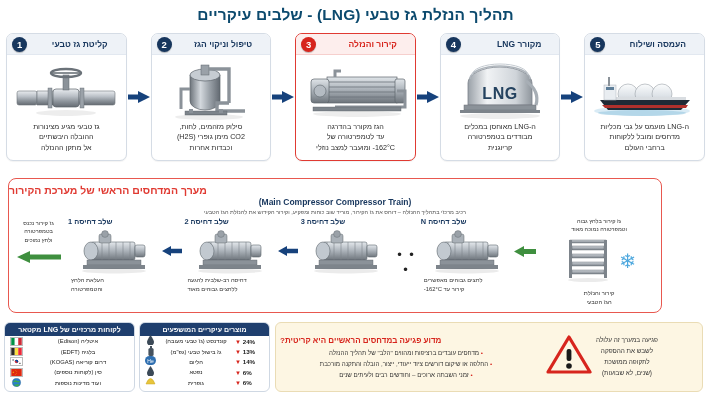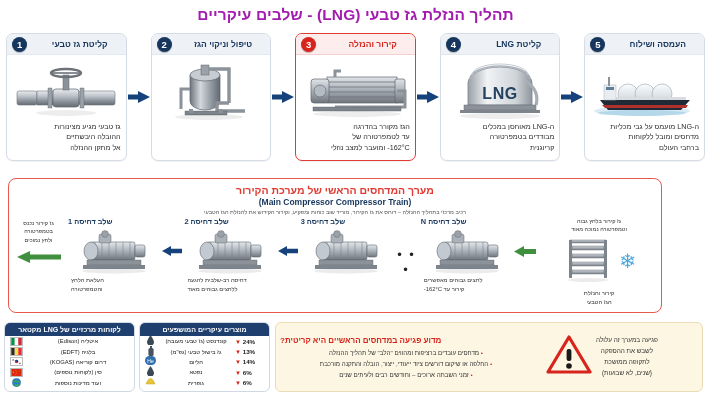--- a/index.html
+++ b/index.html
@@ -8,21 +8,21 @@
     background: #ffffff;
     font-family: "Liberation Sans", "DejaVu Sans", sans-serif;
     overflow: hidden;
   }
   body { position: relative; direction: rtl; }
 
   
   .title {
     position: absolute; top: 6px; left: 0; right: 0;
     text-align: center;
-    font-size: 15.5px; font-weight: bold; color: #a21caf;
+    font-size: 15.5px; font-weight: bold; color: #0c4a6e;
     letter-spacing: .1px;
   }
 
   
   .steps {
     position: absolute; top: 33px; left: 6px; right: 6px;
     height: 130px;
     display: flex; flex-direction: row-reverse;
     align-items: flex-start; justify-content: space-between;
   }
@@ -60,21 +60,21 @@
     padding-right: 14px;
   }
   .step.hot .step-title { color: #d7251d; }
 
   .step-art {
     height: 66px; display: flex;
     align-items: flex-end; justify-content: center;
     padding-top: 2px;
   }
   .step-desc {
-    flex: 1; text-align: right;
+    flex: 1; text-align: center;
     font-size: 7.2px; line-height: 1.45; color: #2b2b2b;
     padding: 1px 5px 0 5px;
   }
 
   .arrow {
     width: 24px; height: 128px;
     display: flex; align-items: center; justify-content: center;
     flex: 0 0 auto;
   }
   .arrow svg { display: block; }
@@ -83,21 +83,21 @@
   .connector { position: absolute; left: 0; top: 160px; width: 711px; height: 22px; }
 
   
   .train {
     position: absolute; left: 8px; top: 178px;
     width: 654px; height: 135px;
     border: 1.2px solid #e8584f; border-radius: 8px;
     background: #fff;
   }
   .train-title {
-    text-align: center; font-size: 10.5px; font-weight: bold;
+    text-align: left; font-size: 10.5px; font-weight: bold;
     color: #e03a32; margin-top: 5px;
   }
   .train-sub {
     text-align: center; font-size: 8.5px; font-weight: bold;
     color: #17365d; margin-top: 1px;
     direction: ltr;
   }
   .train-note {
     text-align: center; font-size: 5.6px; color: #555;
     margin-top: 2px;
@@ -254,20 +254,25 @@
         <ellipse cx="46" cy="16" rx="15" ry="6" fill="#c6ccd2" stroke="#5d646b" stroke-width=".7"></ellipse>
         <rect x="42" y="6" width="8" height="10" fill="#9aa1a8" stroke="#5d646b" stroke-width=".5"></rect>
         <path d="M50 10 h20 v34" fill="none" stroke="#8b9299" stroke-width="3.4"></path>
         <path d="M70 44 h-12 v8 h28" fill="none" stroke="#8b9299" stroke-width="3.4"></path>
         <path d="M31 30 h-9 v20" fill="none" stroke="#8b9299" stroke-width="3"></path>
         <rect x="26" y="52" width="42" height="4" fill="#7d848b" stroke="#5d646b" stroke-width=".4"></rect>
         <rect x="30" y="50" width="4" height="4" fill="#8b9299"></rect>
         <rect x="60" y="50" width="4" height="4" fill="#8b9299"></rect>
         <ellipse cx="50" cy="58" rx="34" ry="3" fill="#000" opacity=".07"></ellipse>
       </svg>
+    </div>
+    <div class="step-desc">
+      <span>סילוק מזהמים, לחות,</span><br>
+      <span>CO2 מימן גופרי (H2S)</span><br>
+      <span>וכבדות אחרות</span>
     </div>
   </div>
 
   <div class="arrow">
     <svg width="22" height="14" viewBox="0 0 22 14">
       <path d="M22 7 L10 1 L10 4.4 L0 4.4 L0 9.6 L10 9.6 L10 13 Z" fill="#16427c"></path>
     </svg>
   </div>
 
   <div class="step hot">
@@ -309,21 +314,21 @@
 
   <div class="arrow">
     <svg width="22" height="14" viewBox="0 0 22 14">
       <path d="M22 7 L10 1 L10 4.4 L0 4.4 L0 9.6 L10 9.6 L10 13 Z" fill="#16427c"></path>
     </svg>
   </div>
 
   <div class="step">
     <div class="step-head">
       <div class="step-num">4</div>
-      <div class="step-title">קליטת LNG</div>
+      <div class="step-title">מקורר LNG</div>
     </div>
     <div class="step-art">
       <svg width="104" height="62" viewBox="0 0 104 62">
         <defs>
           <linearGradient id="tk" x1="0" y1="0" x2="1" y2="0">
             <stop offset="0" stop-color="#9aa1a8"></stop>
               <stop offset=".3" stop-color="#f1f3f5"></stop>
             <stop offset=".75" stop-color="#cfd4d9"></stop>
               <stop offset="1" stop-color="#8f969d"></stop>
           </linearGradient>

